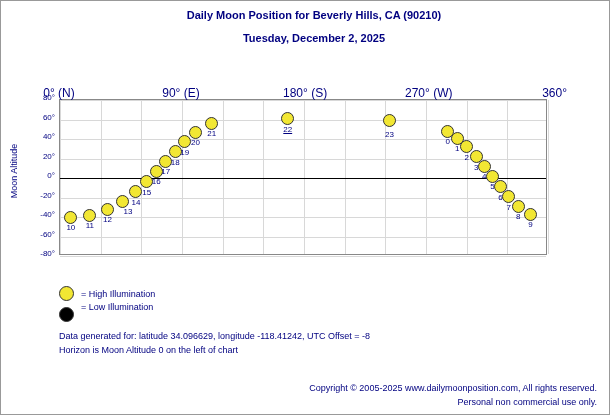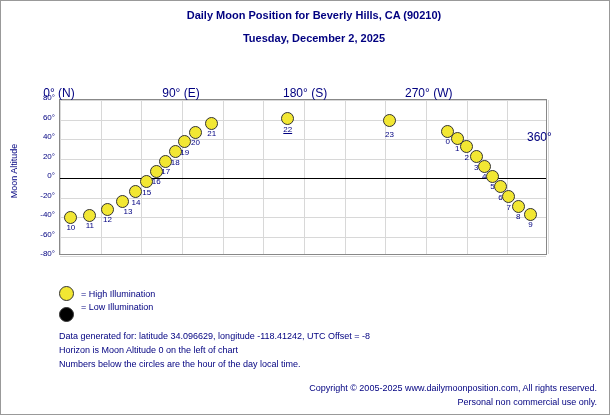--- a/index.html
+++ b/index.html
@@ -244,23 +244,22 @@
     <div class="ylab-el" style="top: 150.5px;">20°</div>
     <div class="ylab-el" style="top: 170px;">0°</div>
     <div class="ylab-el" style="top: 189.5px;">-20°</div>
     <div class="ylab-el" style="top: 209px;">-40°</div>
     <div class="ylab-el" style="top: 228.5px;">-60°</div>
     <div class="ylab-el" style="top: 248px;">-80°</div>
     <div class="xlab" style="top: 85px; left: 38px; width: 40px; text-align: center;">0° (N)</div>
     <div class="xlab" style="top: 85px; left: 160px; width: 40px; text-align: center;">90° (E)</div>
     <div class="xlab" style="top: 85px; left: 282px; width: 40px; text-align: center;">180° (S)</div>
     <div class="xlab" style="top: 85px; left: 404px; width: 40px; text-align: center;">270° (W)</div>
-    <div class="xlab" style="top: 85px; left: 526px; width: 40px; text-align: left; margin-top: 44px;">360°</div>
+    <div class="xlab" style="top: 85px; left: 526px; width: 40px; text-align: right;">360°</div>
     <div class="legend-dot" style="left: 58px; top: 285px; background: rgb(242, 231, 51);"></div>
     <div class="legend-text" style="left: 80px; top: 288px;">= High Illumination</div>
     <div class="legend-dot" style="left: 58px; top: 306px; background: rgb(0, 0, 0);"></div>
     <div class="legend-text" style="left: 80px; top: 301px;">= Low Illumination</div>
     <div class="note" style="left: 58px; top: 330px;">Data generated for: latitude 34.096629, longitude -118.41242, UTC Offset = -8</div>
     <div class="note" style="left: 58px; top: 344px;">Horizon is Moon Altitude 0 on the left of chart</div>
-    <div class="note" style="left: 58px; top: 358px;">Numbers below the circles are the hour of the day local time.</div>
     <div class="footer" style="top: 382px;">Copyright © 2005-2025 www.dailymoonposition.com, All rights reserved.</div>
     <div class="footer" style="top: 396px;">Personal non commercial use only.</div>
   </div>
 
 </body></html>

